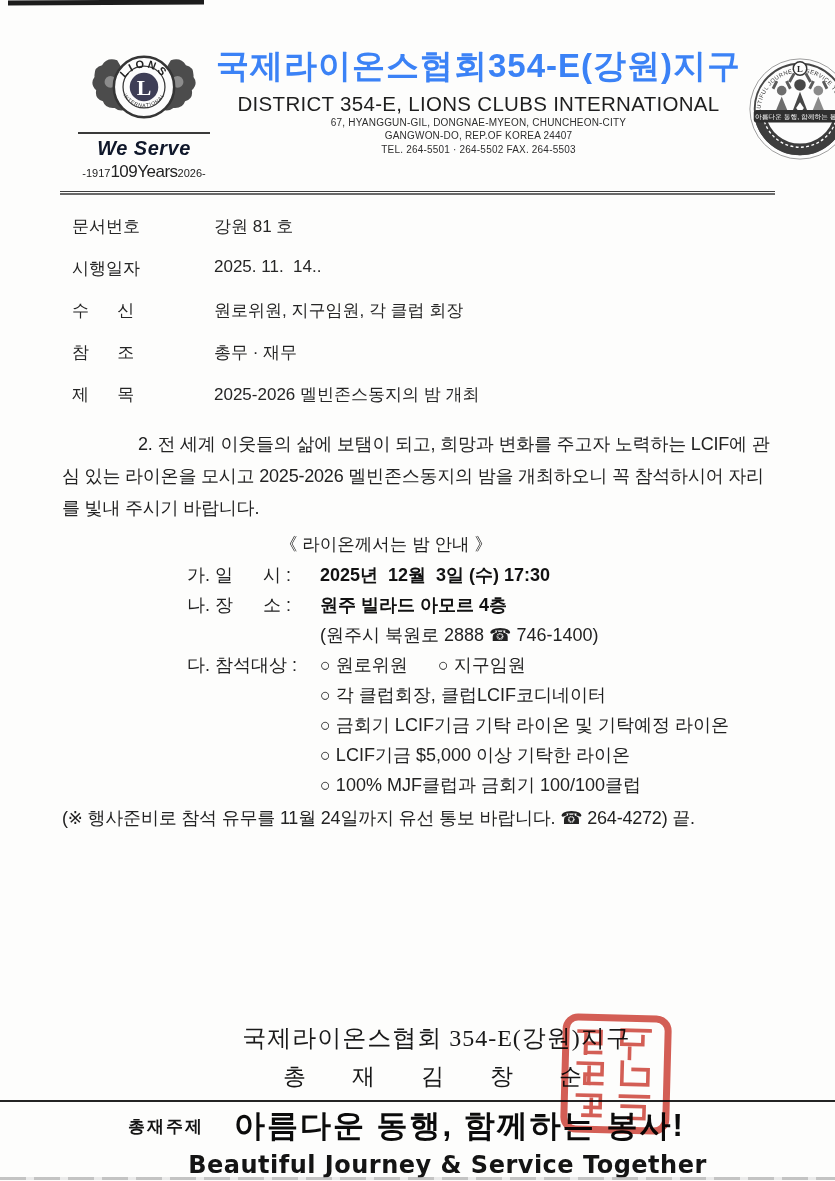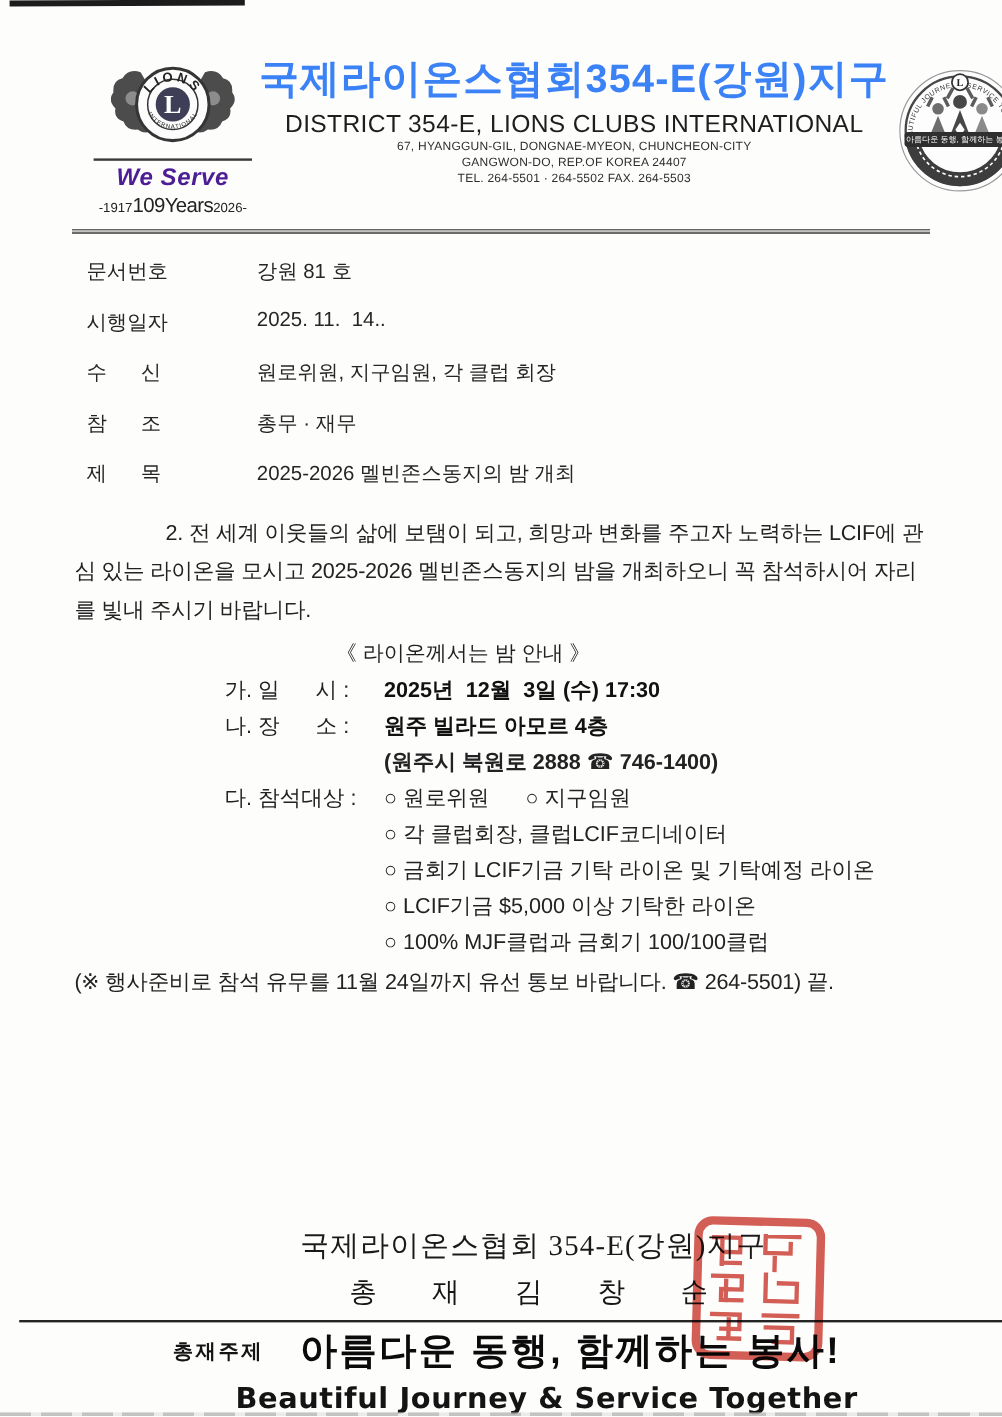--- a/index.html
+++ b/index.html
@@ -15,21 +15,21 @@
   .scan-strip-top{ position:absolute; top:0; left:8px; width:196px; height:5px; background:#1c1c1c; transform:skewY(-.3deg); }
   .scan-strip-bottom{ position:absolute; bottom:1px; left:0; width:100%; height:3px;
     background:repeating-linear-gradient(90deg,#b5b5b5 0 26px,#e6e6e6 26px 34px); opacity:.8; }
 
   
   .header{ display:flex; align-items:flex-start; padding:44px 58px 0 78px; }
   .logo-block{ width:132px; flex:0 0 132px; text-align:center; }
   .logo-block svg{ display:block; margin:0 auto; }
   .motto{
     margin-top:2px; padding-top:3px; border-top:2px solid #3a3a3a;
-    font-style:italic; font-weight:bold; font-size:20px; color:#4c1d95; letter-spacing:.5px;
+    font-style:italic; font-weight:bold; font-size:20px; color:#0f172a; letter-spacing:.5px;
   }
   .years{ margin-top:2px; font-size:11px; color:#222; white-space:nowrap; }
   .years .years-big{ font-size:17px; letter-spacing:-.5px; }
 
   .head-center{ flex:1; text-align:center; padding:0 6px; }
   .org-title{ font-size:33px; font-weight:800; color:#3b82f6; letter-spacing:1px; white-space:nowrap; }
   .org-subtitle{ margin-top:3px; font-size:20.5px; color:#1e1e1e; letter-spacing:.3px; white-space:nowrap; }
   .addr{ font-size:10px; color:#2e2e2e; line-height:1.34; letter-spacing:.2px; white-space:nowrap; }
   .addr:first-of-type{ margin-top:2px; }
 
@@ -51,28 +51,28 @@
   .para{ line-height:1.78; letter-spacing:-.2px; }
   .indent{ text-indent:76px; }
   .para + .para{ margin-top:24px; }
 
   .notice{ margin-top:6px; }
   .notice-title{ padding-left:218px; font-size:17.5px; line-height:1.7; color:#1f1f1f; }
   .notice-row{ display:flex; padding-left:125px; line-height:1.67; }
   .notice-label{ width:133px; flex:0 0 133px; white-space:pre; }
   .notice-value{ white-space:pre; }
   .bold{ font-weight:bold; color:#111; }
-  .notice-detail{ padding-left:258px; line-height:1.67;font-weight:bold; }
+  .notice-detail{ padding-left:258px; line-height:1.67; }
   .attendee-line{ padding-left:258px; line-height:1.67; white-space:pre; }
 
   .para3{ margin-top:26px; }
   .note-line{ margin-top:2px; line-height:1.78; }
 
   
-  .footer{ position:absolute; left:16px; right:0; top:1022px; }
+  .footer{ position:absolute; left:0; right:0; top:1022px; }
   .footer-org{
     text-align:center; padding-left:38px;
     font-family:"Liberation Serif","DejaVu Serif",serif;
     font-size:24px; color:#1a1a1a; letter-spacing:1px;
   }
   .footer-governor{
     margin-top:7px; text-align:center; padding-left:30px;
     font-family:"Liberation Serif","DejaVu Serif",serif;
     font-size:23px; color:#161616; white-space:pre;
   }
@@ -214,21 +214,21 @@
       <div class="notice-row">
         <span class="notice-label">다. 참석대상 :</span>
         <span class="notice-value">○ 원로위원      ○ 지구임원</span>
       </div>
       <div class="attendee-line">○ 각 클럽회장, 클럽LCIF코디네이터</div>
       <div class="attendee-line">○ 금회기 LCIF기금 기탁 라이온 및 기탁예정 라이온</div>
       <div class="attendee-line">○ LCIF기금 $5,000 이상 기탁한 라이온</div>
       <div class="attendee-line">○ 100% MJF클럽과 금회기 100/100클럽</div>
     </div>
 
-    <p class="para note-line">(※ 행사준비로 참석 유무를 11월 24일까지 유선 통보 바랍니다. ☎ 264-5501)    끝.</p>
+    <p class="para note-line">(※ 행사준비로 참석 유무를 11월 24일까지 유선 통보 바랍니다. ☎ 264-4272)    끝.</p>
   </section>
 
   <footer class="footer">
     <div class="footer-org">국제라이온스협회 354-E(강원)지구</div>
     <div class="footer-governor">총        재        김        창        순</div>
 
     <svg class="stamp" viewBox="0 0 114 124">
       <g stroke="#d0493f" fill="none" opacity="0.88">
         <rect x="6" y="6" width="102" height="112" rx="12" stroke-width="7"></rect>
         <g stroke-width="3.6" stroke-linecap="square">

